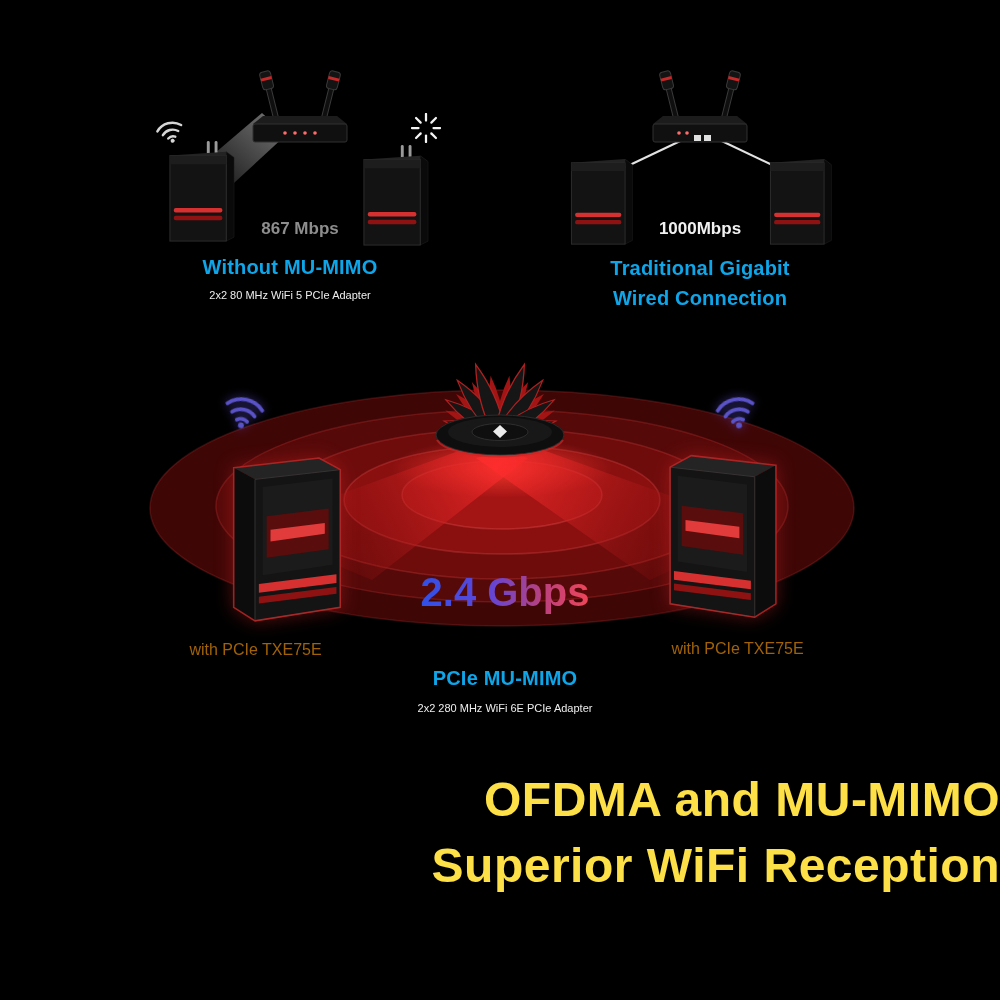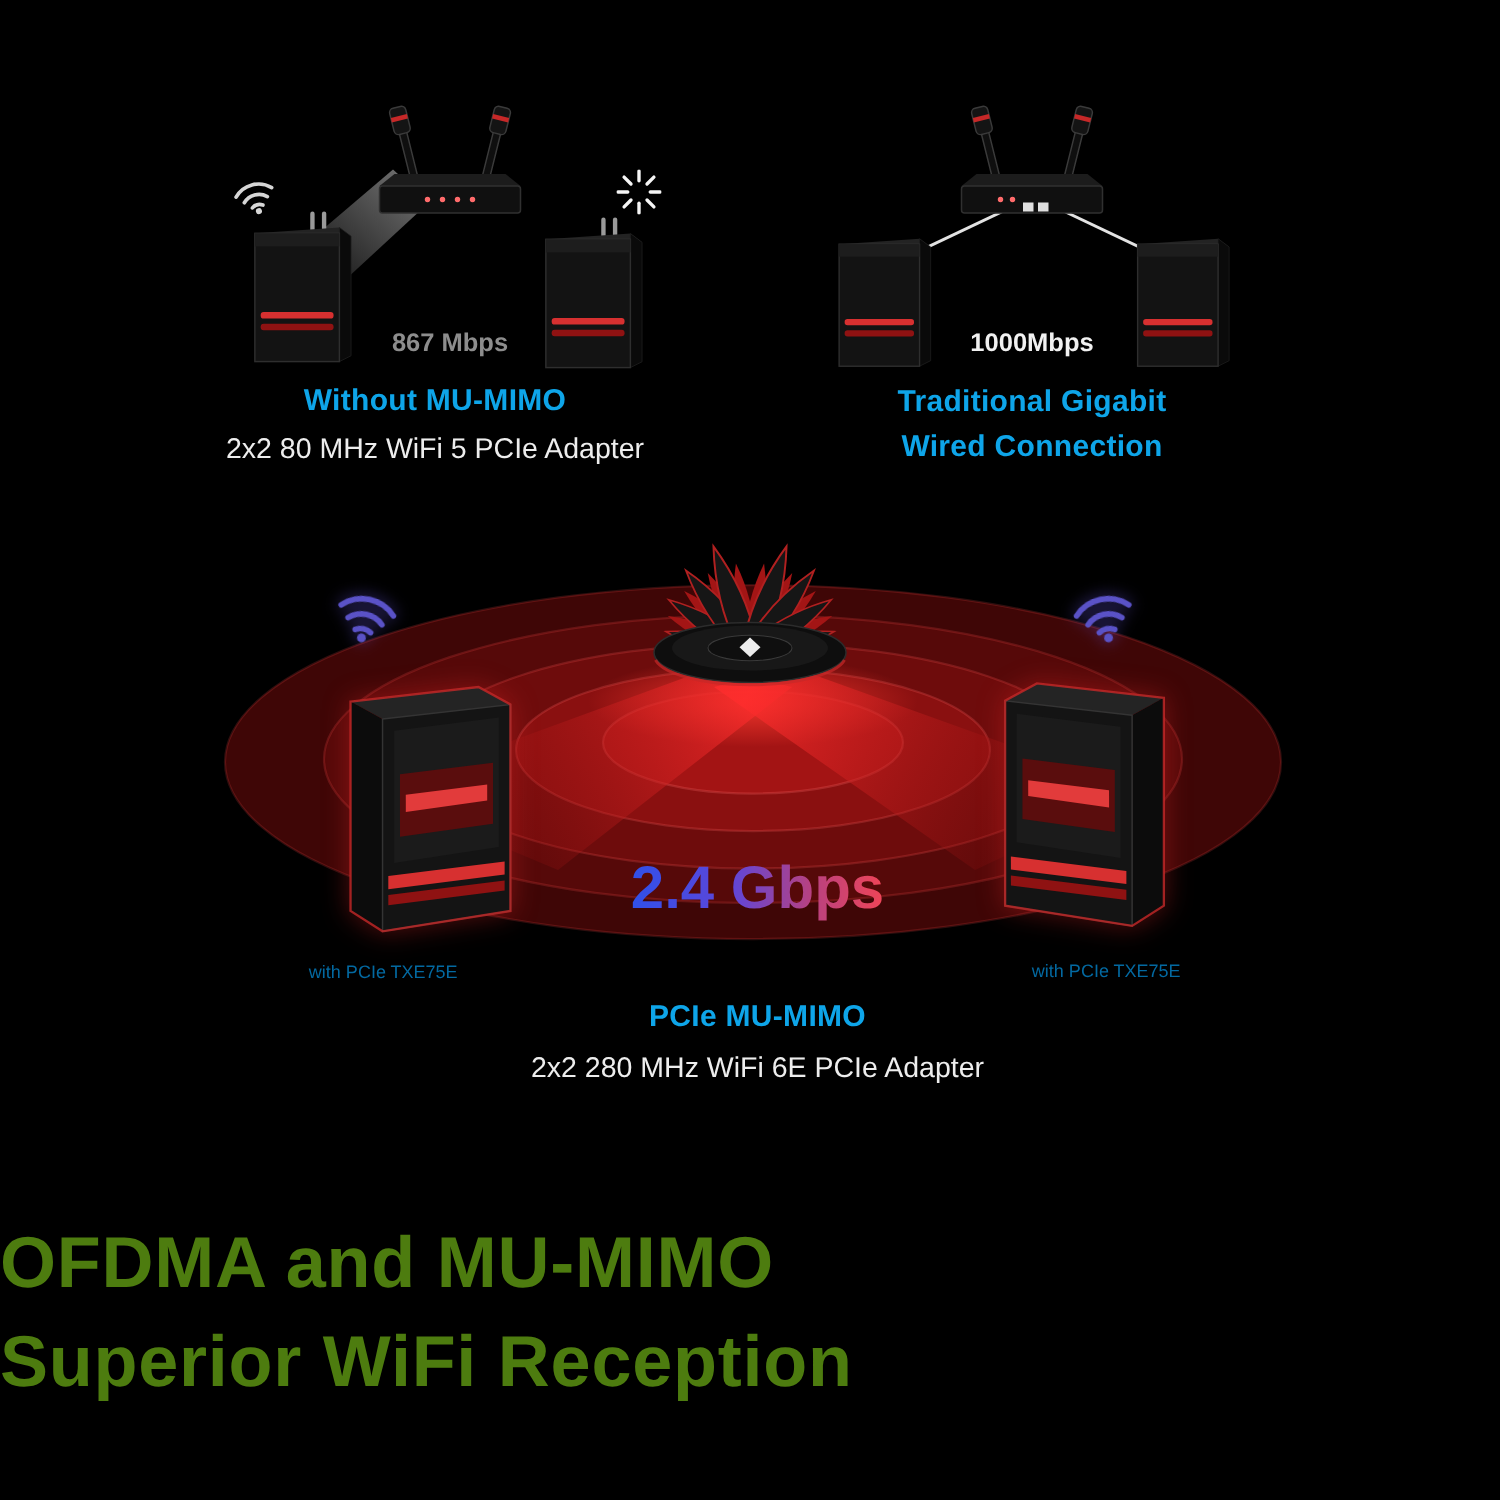--- a/index.html
+++ b/index.html
@@ -3,26 +3,26 @@
 <meta charset="utf-8">
 <style>
   html,body{margin:0;padding:0;background:#000;}
   .canvas{position:relative;width:1000px;height:1000px;background:#000;overflow:hidden;
           font-family:"Liberation Sans","DejaVu Sans",sans-serif;color:#fff;padding-left:20px;}
   .abs{position:absolute;}
   .tc{text-align:center;}
   .speed-gray{font-size:17px;font-weight:600;color:#8d8d8d;}
   .speed-white{font-size:17px;font-weight:600;color:#f1f1f1;}
   .panel-title{font-size:20px;font-weight:700;color:#0ea5e9;letter-spacing:.2px;}
-  .panel-sub{font-size:19px;font-weight:400;color:#ededed;}
-  .pc-label{font-size:12px;color:#0369a1;}
+  .panel-sub{font-size:11px;font-weight:400;color:#ededed;}
+  .pc-label{font-size:16px;color:#a16207;}
   .speed-big{display:inline-block;font-size:40px;font-weight:700;
              background:linear-gradient(90deg,#3050e8 0%,#5f46d8 40%,#b9417f 72%,#ef4558 100%);
              -webkit-background-clip:text;background-clip:text;color:transparent;text-align:right;}
-  .footer-line{left:0;width:1000px;text-align:left;font-size:48px;font-weight:700;color:#4d7c0f;letter-spacing:.5px;margin-top:43px;}
+  .footer-line{left:0;width:1000px;text-align:right;font-size:48px;font-weight:700;color:#fde047;letter-spacing:.5px;}
   .pc-glow{filter:drop-shadow(0 0 9px rgba(215,35,35,.4));}
   .wifi-glow{filter:drop-shadow(0 0 5px rgba(95,80,210,.65));}
 </style>
 </head>
 <body>
 
 <div class="canvas">
 
   <div class="abs" style="left:0;top:0;width:500px;height:320px">
 
@@ -101,21 +101,21 @@
       <rect x="8" y="16" width="58" height="9" fill="#1d1d1d"></rect>
       <rect x="12" y="70" width="50" height="4.5" rx="2" fill="#d73030"></rect>
       <rect x="12" y="78" width="50" height="4.5" rx="2" fill="#8f1212"></rect>
     </svg>
 
     <div class="abs tc speed-gray" style="left:230px;top:219px;width:140px">867 Mbps</div>
     <div class="abs tc panel-title" style="left:140px;top:256px;width:300px">Without MU-MIMO</div>
     <div class="abs tc panel-sub" style="left:140px;top:289px;width:300px">2x2 80 MHz WiFi 5 PCIe Adapter</div>
   </div>
 
-  <div class="abs" style="left:488px;top:0;width:500px;height:320px">
+  <div class="abs" style="left:500px;top:0;width:500px;height:320px">
 
     <svg class="abs" style="left:85px;top:128px;width:230px;height:60px" viewBox="0 0 230 60">
       <path d="M110,6 L30,44" stroke="#e3e3e3" stroke-width="2" fill="none"></path>
       <path d="M122,6 L202,44" stroke="#e3e3e3" stroke-width="2" fill="none"></path>
     </svg>
 
     <svg class="abs" style="left:135px;top:62px;width:130px;height:84px" viewBox="0 0 130 84">
       <g transform="translate(42,60) rotate(-14)">
         <rect x="-2.5" y="-36" width="5" height="36" fill="#0f0f0f" stroke="#3a3a3a" stroke-width="1"></rect>
         <rect x="-5.5" y="-52" width="11" height="18" rx="3" fill="#141414" stroke="#3a3a3a" stroke-width="1"></rect>

